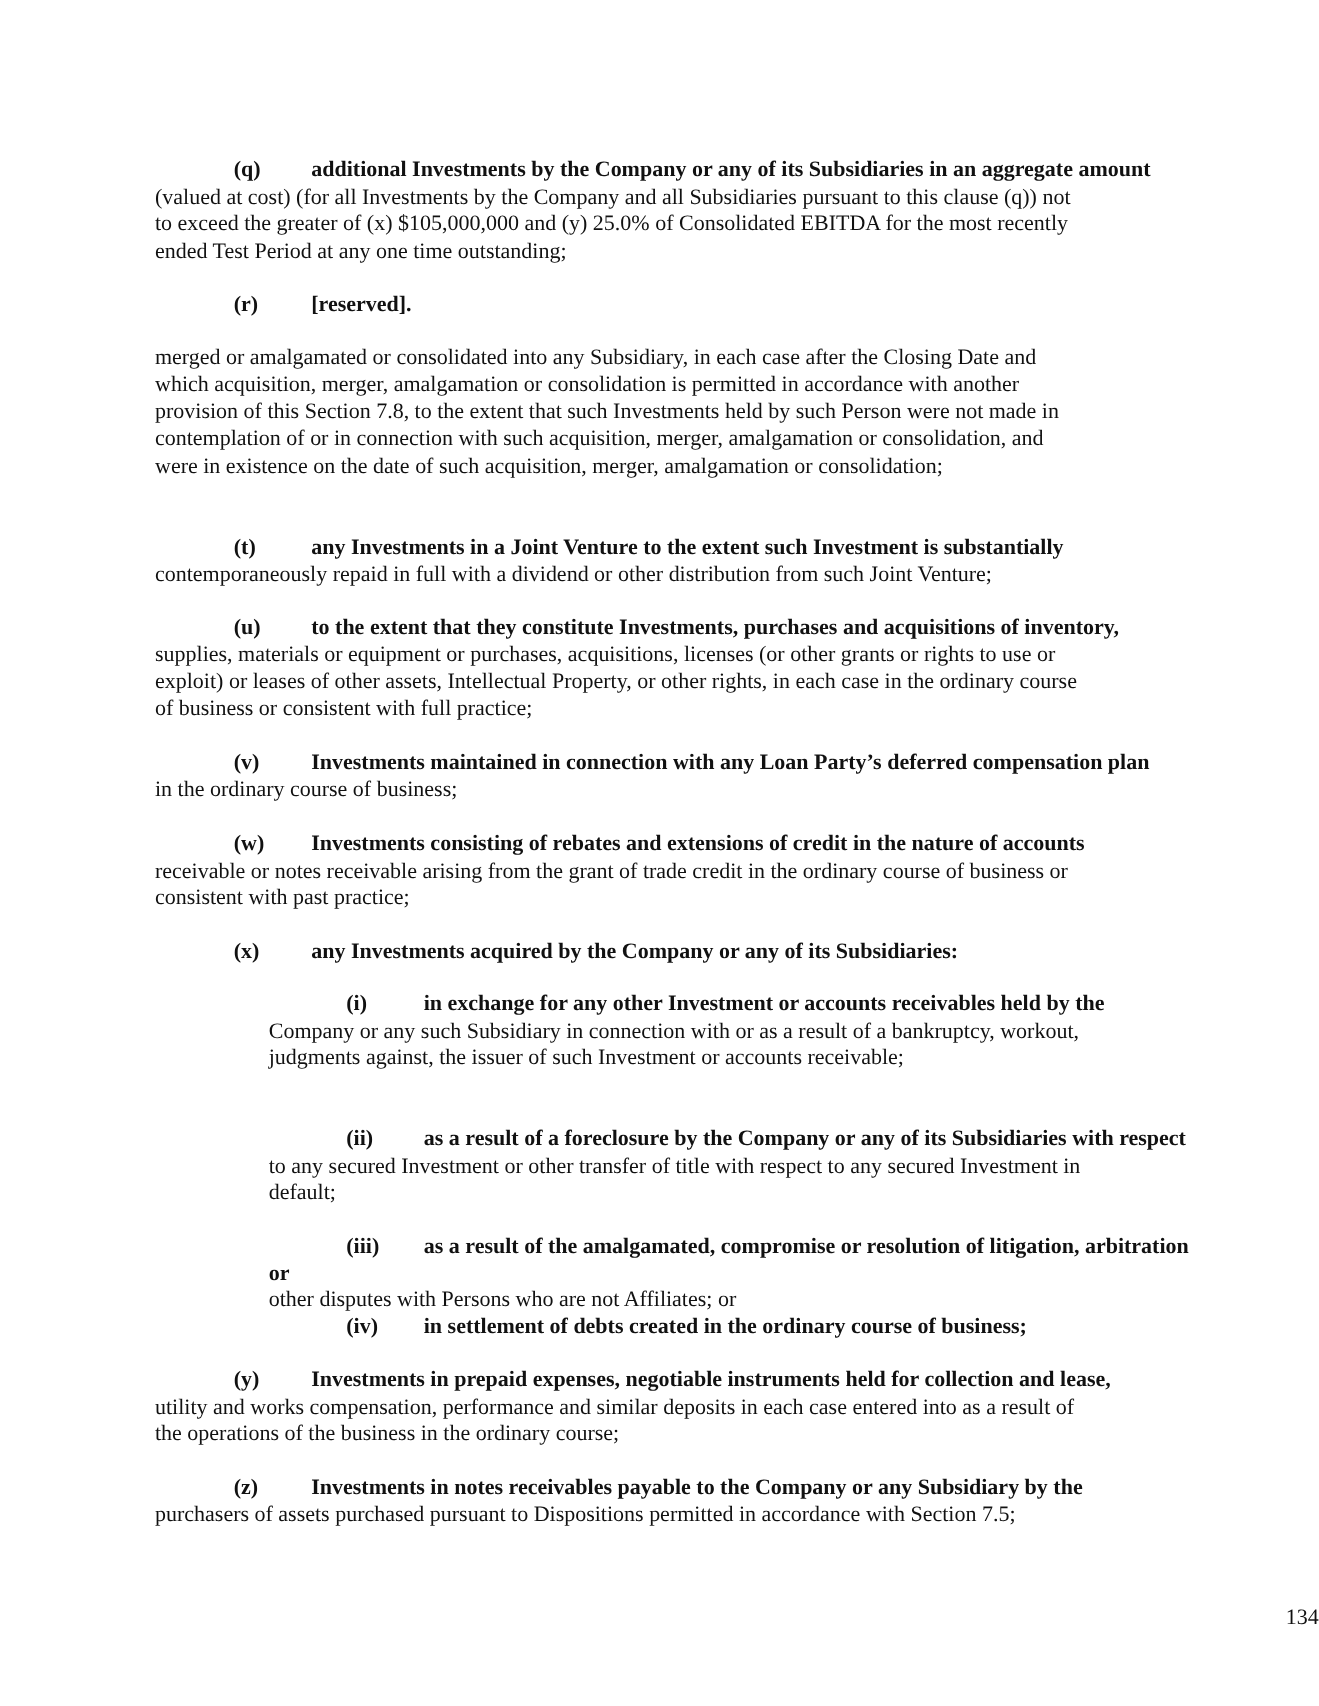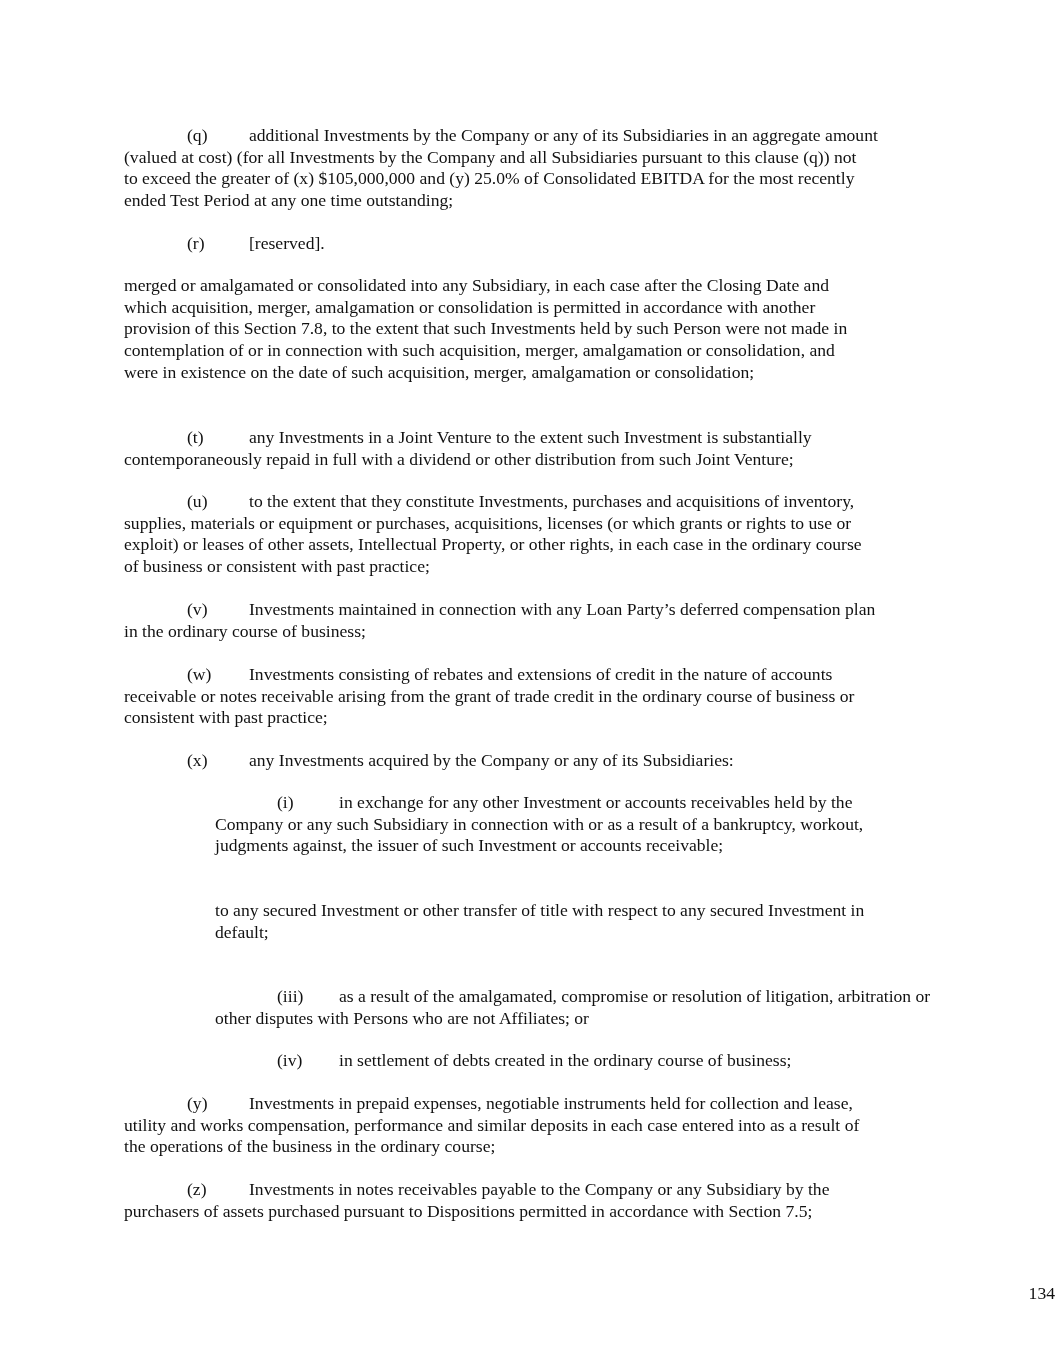--- a/index.html
+++ b/index.html
@@ -4,21 +4,21 @@
 <style>
   html, body { margin: 0; padding: 0; background: #ffffff; }
   body { width: 1055px; height: 1365px; position: relative; overflow: hidden; }
   .page {
     position: absolute; left: 0; top: 0; width: 1055px; height: 1365px;
     font-family: "Liberation Serif", "DejaVu Serif", serif;
     font-size: 17.6px; line-height: 21.7px; color: #111111;
   }
   .para { position: absolute; left: 124px; width: 812px; margin: 0; }
   .para.sub { left: 187px; width: 750px; margin-left: 28px; }
-  .first { display: block; position: relative; }
+  .first { display: block; position: relative; font-weight: bold; }
   .lbl { display: inline-block; width: 62px; }
   .indent { display: inline-block; width: 63px; }
   .pagenum {
     position: absolute; left: 0; width: 1055px; top: 1283px; text-align: right;
     font-family: "Liberation Serif", "DejaVu Serif", serif; font-size: 17.6px; color: #111;
   }
 </style>
 </head>
 <body>
 
@@ -43,23 +43,23 @@
     <div>were in existence on the date of such acquisition, merger, amalgamation or consolidation;</div>
   </div>
 
   <div class="para" style="top:427px">
     <div class="first"><span class="indent"></span><span class="lbl">(t)</span><span>any Investments in a Joint Venture to the extent such Investment is substantially</span></div>
     <div>contemporaneously repaid in full with a dividend or other distribution from such Joint Venture;</div>
   </div>
 
   <div class="para" style="top:491px">
     <div class="first"><span class="indent"></span><span class="lbl">(u)</span><span>to the extent that they constitute Investments, purchases and acquisitions of inventory,</span></div>
-    <div>supplies, materials or equipment or purchases, acquisitions, licenses (or which grants or rights to use or</div>
+    <div>supplies, materials or equipment or purchases, acquisitions, licenses (or other grants or rights to use or</div>
     <div>exploit) or leases of other assets, Intellectual Property, or other rights, in each case in the ordinary course</div>
-    <div>of business or consistent with past practice;</div>
+    <div>of business or consistent with full practice;</div>
   </div>
 
   <div class="para" style="top:599px">
     <div class="first"><span class="indent"></span><span class="lbl">(v)</span><span>Investments maintained in connection with any Loan Party’s deferred compensation plan</span></div>
     <div>in the ordinary course of business;</div>
   </div>
 
   <div class="para" style="top:664px">
     <div class="first"><span class="indent"></span><span class="lbl">(w)</span><span>Investments consisting of rebates and extensions of credit in the nature of accounts</span></div>
     <div>receivable or notes receivable arising from the grant of trade credit in the ordinary course of business or</div>
@@ -70,20 +70,21 @@
     <div class="first"><span class="indent"></span><span class="lbl">(x)</span><span>any Investments acquired by the Company or any of its Subsidiaries:</span></div>
   </div>
 
   <div class="para sub" style="top:792px">
     <div class="first"><span class="indent" style="width:62px"></span><span class="lbl" style="width:62px">(i)</span><span>in exchange for any other Investment or accounts receivables held by the</span></div>
     <div>Company or any such Subsidiary in connection with or as a result of a bankruptcy, workout,</div>
     <div>judgments against, the issuer of such Investment or accounts receivable;</div>
   </div>
 
   <div class="para sub" style="top:900px">
+    <div class="first"><span class="indent" style="width:62px"></span><span class="lbl" style="width:62px">(ii)</span><span>as a result of a foreclosure by the Company or any of its Subsidiaries with respect</span></div>
     <div>to any secured Investment or other transfer of title with respect to any secured Investment in</div>
     <div>default;</div>
   </div>
 
   <div class="para sub" style="top:986px">
     <div class="first"><span class="indent" style="width:62px"></span><span class="lbl" style="width:62px">(iii)</span><span>as a result of the amalgamated, compromise or resolution of litigation, arbitration or</span></div>
     <div>other disputes with Persons who are not Affiliates; or</div>
   </div>
 
   <div class="para sub" style="top:1050px">

